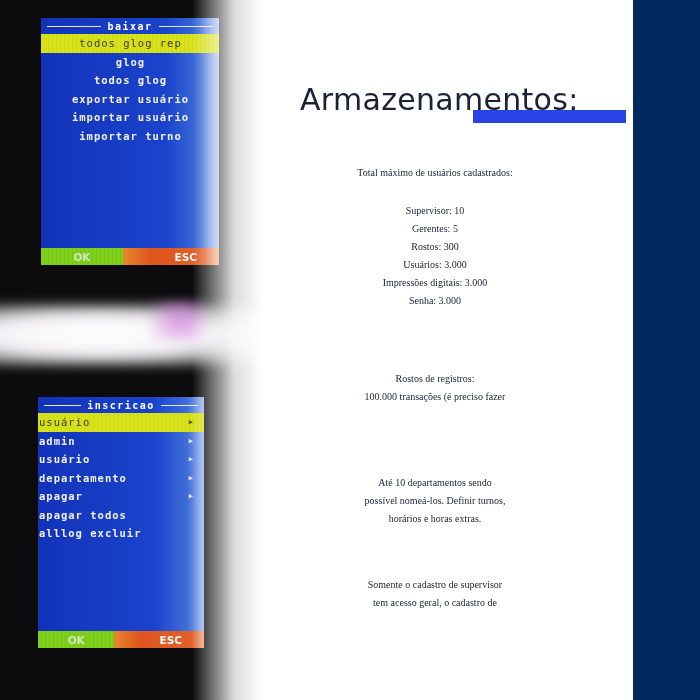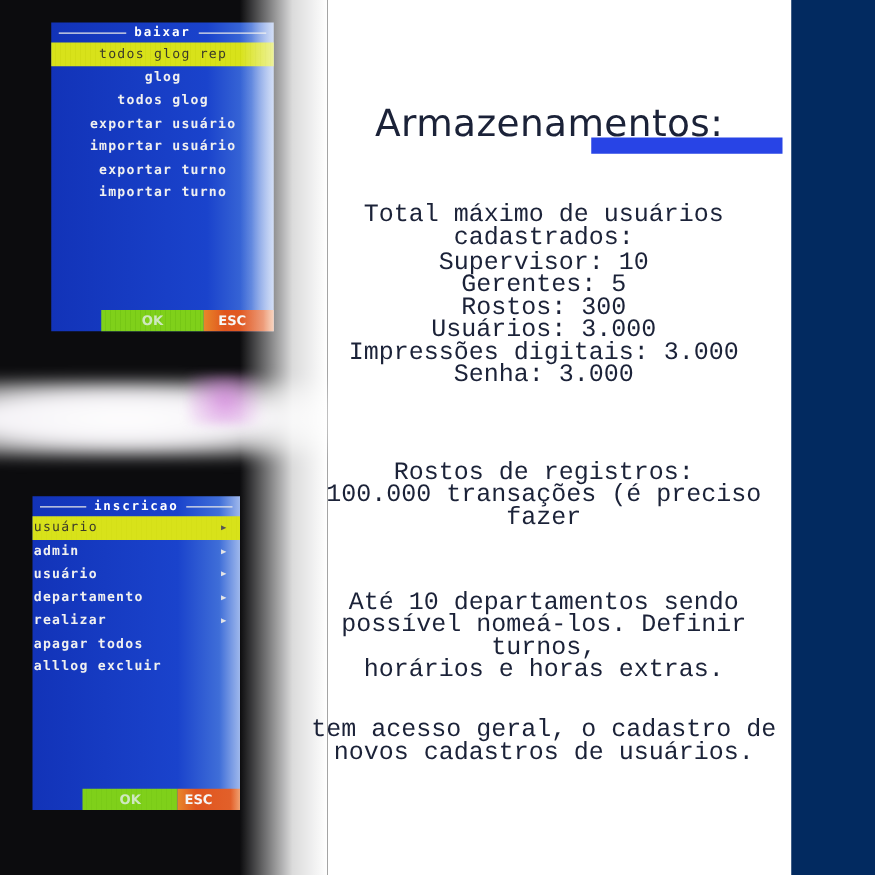--- a/index.html
+++ b/index.html
@@ -3,69 +3,68 @@
 <meta charset="utf-8">
 <style>
   html,body{margin:0;padding:0;}
   body{width:700px;height:700px;position:relative;overflow:hidden;background:#ffffff;font-family:"DejaVu Sans",sans-serif;}
   .photo{position:absolute;left:0;top:0;width:262px;height:700px;background:#0c0c0e;overflow:hidden;}
   .photo .fade{position:absolute;top:0;right:0;width:70px;height:700px;background:linear-gradient(to right,rgba(255,255,255,0) 0%,rgba(255,255,255,0.85) 60%,#fff 100%);}
   .photo .glare{position:absolute;left:-20px;top:305px;width:300px;height:60px;background:radial-gradient(ellipse at 40% 50%,#ffffff 0%,#f4f2f6 45%,rgba(240,240,240,0.6) 70%,rgba(20,20,20,0) 100%);filter:blur(6px);}
   .photo .pink{position:absolute;left:150px;top:300px;width:60px;height:40px;background:radial-gradient(circle,rgba(210,120,220,0.7),rgba(210,120,220,0));filter:blur(4px);}
   .screen{position:absolute;background:linear-gradient(to right,#1233b8 0%,#1a43cc 70%,#3f6ed8 90%,#9fb8ec 100%);font-family:"DejaVu Sans Mono",monospace;color:#f2f2f2;}
   .screen.s1{left:41px;top:18px;width:178px;height:247px;text-align:center;}
-  .screen.s2{left:26px;top:397px;width:166px;height:251px;}
+  .screen.s2{left:38px;top:397px;width:166px;height:251px;}
   .scr-title{height:16px;display:flex;align-items:center;justify-content:center;font-size:10px;font-weight:bold;letter-spacing:1.5px;color:#fff;position:relative;}
   .scr-title::before,.scr-title::after{content:"";height:1px;background:#e8e8e8;flex:1;margin:0 6px;}
   .row{height:18.5px;line-height:18.5px;font-size:10.5px;font-weight:bold;letter-spacing:1px;padding-left:1px;white-space:nowrap;position:relative;color:#f0f0f0;}
   .row.sel{background:repeating-linear-gradient(to right,#d8e21a 0px,#d8e21a 3px,#c9d30e 4px);color:#3a3a2a;font-weight:normal;}
   .row .arrow{position:absolute;right:10px;top:0;font-size:7px;color:#e6e6e6;}
   .row.sel .arrow{color:#555;}
   .btnbar{position:absolute;left:0;bottom:0;width:100%;height:17px;display:flex;font-family:"DejaVu Sans",sans-serif;font-weight:bold;font-size:10.5px;}
-  .btn-ok{width:46%;background:repeating-linear-gradient(to right,#7fd01a 0px,#7fd01a 3px,#68b810 4px);color:#cfe8c0;display:flex;align-items:center;justify-content:center;margin-left:40px;}
+  .btn-ok{width:46%;background:repeating-linear-gradient(to right,#7fd01a 0px,#7fd01a 3px,#68b810 4px);color:#cfe8c0;display:flex;align-items:center;justify-content:center;}
   .btn-esc{flex:1;background:linear-gradient(to right,#e8862a,#e0551e 30%,#e2602a 85%,#f0a070);color:#f6f6f6;display:flex;align-items:center;justify-content:flex-end;padding-right:22px;}
   .navy{position:absolute;left:633px;top:0;width:67px;height:700px;background:#022a60;}
   .title{position:absolute;left:300px;top:70px;width:326px;text-align:left;font-family:"DejaVu Sans",sans-serif;font-size:30px;color:#1b2238;letter-spacing:0.3px;margin-top:12px;}
   .underline{position:absolute;left:473px;top:110px;width:153px;height:13px;background:#2844e6;}
-  .txt{position:absolute;left:240px;width:390px;text-align:center;color:#1b2238;font-family:Liberation Mono, monospace;font-size:20px;line-height:18px;}
+  .txt{position:absolute;left:240px;width:390px;text-align:center;color:#1b2238;font-family:Liberation Serif, serif;font-size:10px;line-height:18px;}
   .txt p{margin:0;}
 </style>
 </head>
 <body>
 
 <div class="photo">
   <div class="glare"></div>
   <div class="pink"></div>
 
   <div class="screen s1">
     <div class="scr-title">
         <span>baixar</span>
       </div>
     <div class="row sel"><span>todos glog rep</span></div>
     <div class="row"><span>glog</span></div>
     <div class="row"><span>todos glog</span></div>
     <div class="row"><span>exportar usuário</span></div>
     <div class="row"><span>importar usuário</span></div>
-    <div class="row"><span>exportar turno</span></div>
     <div class="row"><span>importar turno</span></div>
     <div class="btnbar">
       <div class="btn-ok">OK</div>
       <div class="btn-esc">ESC</div>
     </div>
   </div>
 
   <div class="screen s2">
     <div class="scr-title">
         <span>inscricao</span>
       </div>
     <div class="row sel"><span>usuário</span><span class="arrow">▶</span></div>
     <div class="row"><span>admin</span><span class="arrow">▶</span></div>
     <div class="row"><span>usuário</span><span class="arrow">▶</span></div>
     <div class="row"><span>departamento</span><span class="arrow">▶</span></div>
-    <div class="row"><span>realizar</span><span class="arrow">▶</span></div>
+    <div class="row"><span>apagar</span><span class="arrow">▶</span></div>
     <div class="row"><span>apagar todos</span></div>
     <div class="row"><span>alllog excluir</span></div>
     <div class="btnbar">
       <div class="btn-ok">OK</div>
       <div class="btn-esc">ESC</div>
     </div>
   </div>
 
   <div class="fade"></div>
 </div>
@@ -92,15 +91,15 @@
   <p>100.000 transações (é preciso fazer</p>
 </div>
 
 <div class="txt" style="top:474px;">
   <p>Até 10 departamentos sendo</p>
   <p>possível nomeá-los. Definir turnos,</p>
   <p>horários e horas extras.</p>
 </div>
 
 <div class="txt" style="top:576px;">
+  <p>Somente o cadastro de supervisor</p>
   <p>tem acesso geral, o cadastro de</p>
-  <p>novos cadastros de usuários.</p>
 </div>
 
 </body></html>

